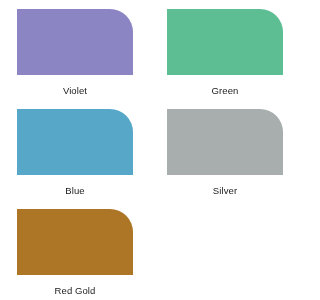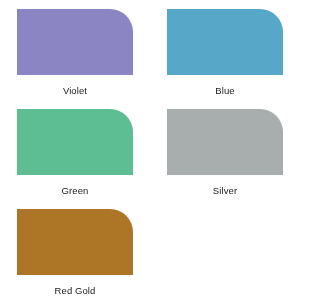--- a/index.html
+++ b/index.html
@@ -58,27 +58,27 @@
 <body style="background-color: rgb(255, 255, 255);">
 
 <div id="palette-grid">
 
   <div class="swatch-cell">
     <div class="swatch-chip" style="background-color: rgb(139, 133, 196);"></div>
     <div class="swatch-label" style="color: rgb(27, 27, 27);">Violet</div>
   </div>
 
   <div class="swatch-cell">
-    <div class="swatch-chip" style="background-color: rgb(86, 167, 200);"></div>
-    <div class="swatch-label" style="color: rgb(27, 27, 27);">Blue</div>
+    <div class="swatch-chip" style="background-color: rgb(93, 189, 147);"></div>
+    <div class="swatch-label" style="color: rgb(27, 27, 27);">Green</div>
   </div>
 
   <div class="swatch-cell">
-    <div class="swatch-chip" style="background-color: rgb(93, 189, 147);"></div>
-    <div class="swatch-label" style="color: rgb(27, 27, 27);">Green</div>
+    <div class="swatch-chip" style="background-color: rgb(86, 167, 200);"></div>
+    <div class="swatch-label" style="color: rgb(27, 27, 27);">Blue</div>
   </div>
 
   <div class="swatch-cell">
     <div class="swatch-chip" style="background-color: rgb(168, 173, 173);"></div>
     <div class="swatch-label" style="color: rgb(27, 27, 27);">Silver</div>
   </div>
 
 
   <div class="swatch-cell">
     <div class="swatch-chip" style="background-color: rgb(173, 118, 39);"></div>

